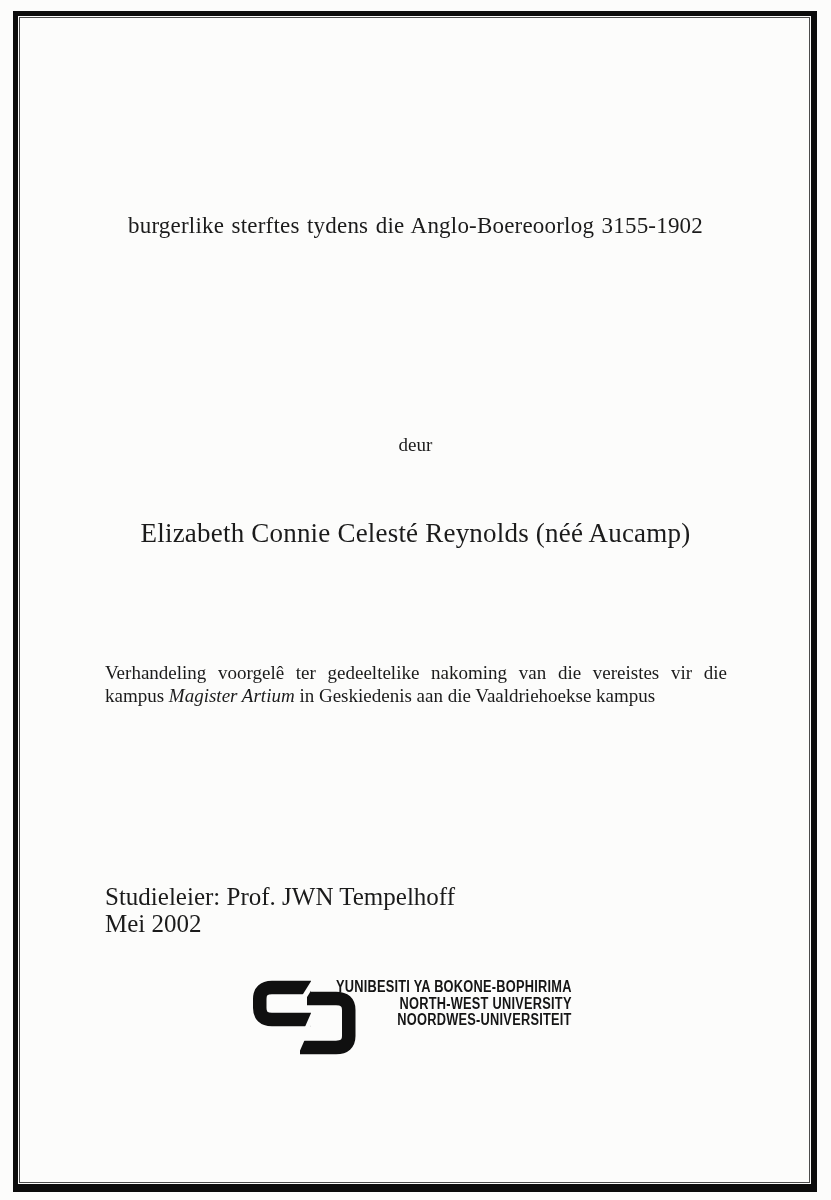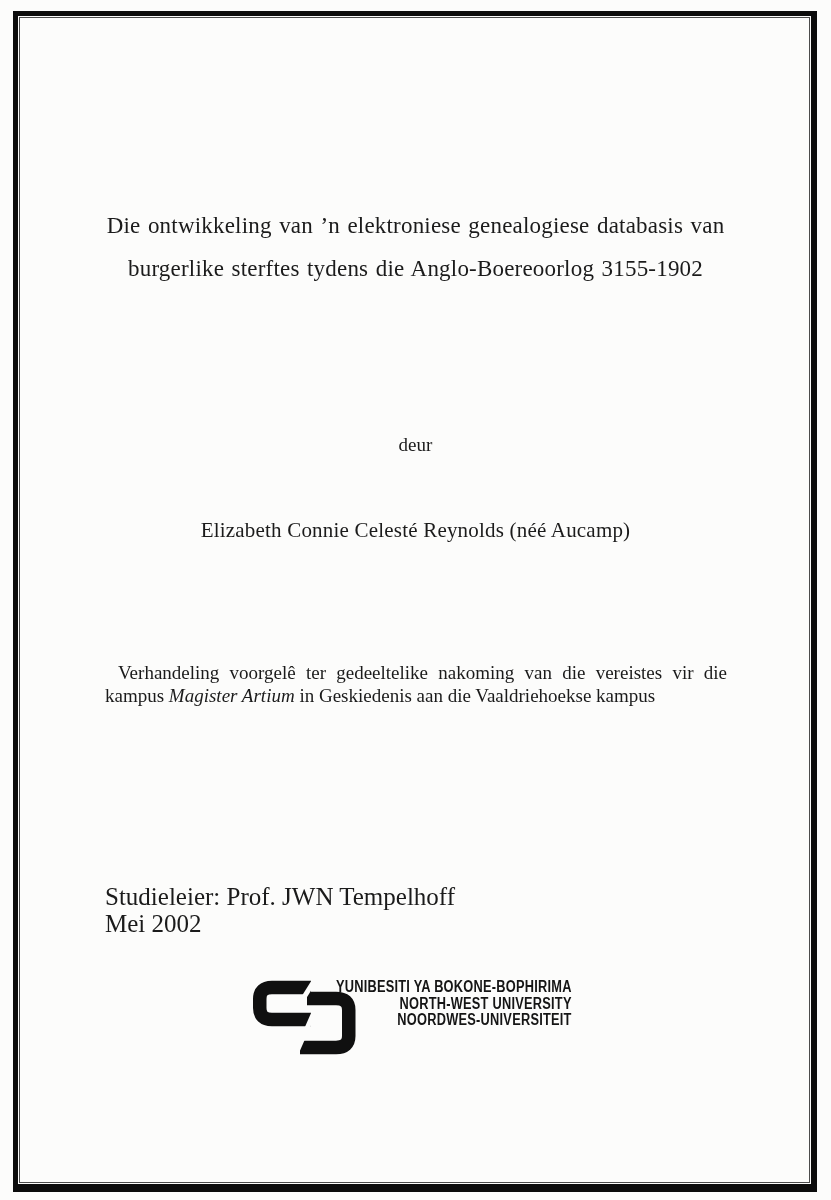--- a/index.html
+++ b/index.html
@@ -50,35 +50,34 @@
     right: 0;
     text-align: center;
     font-size: 19px;
   }
   .author {
     position: absolute;
     top: 518px;
     left: 0;
     right: 0;
     text-align: center;
-    font-size: 21px;
+    font-size: 27px;
     letter-spacing: 0.2px;
   }
   .statement {
     position: absolute;
     left: 105px;
     top: 662px;
     width: 622px;
     font-size: 19px;
     line-height: 22.5px;
   }
   .statement .just {
     text-align: justify;
     text-align-last: justify;
-    margin-left: 13px;
   }
   .statement .it {
     font-style: italic;
   }
   .supervisor {
     position: absolute;
     left: 105px;
     top: 883px;
     font-size: 25px;
     line-height: 27px;
@@ -109,21 +108,20 @@
 </head>
 <body>
 
 <div class="page">
 
   <div class="frame">
     <div class="frame-inner"></div>
   </div>
 
   <div class="title">
-    <div>Die ontwikkeling van ’n elektroniese genealogiese databasis van</div>
     <div>burgerlike sterftes tydens die Anglo-Boereoorlog 3155-1902</div>
   </div>
 
   <div class="deur">deur</div>
 
   <div class="author">Elizabeth Connie Celesté Reynolds (néé Aucamp)</div>
 
   <div class="statement">
     <div class="just">Verhandeling voorgelê ter gedeeltelike nakoming van die vereistes vir die</div>
     <div><span>kampus </span><span class="it">Magister Artium</span><span> in Geskiedenis aan die Vaaldriehoekse kampus</span></div>

